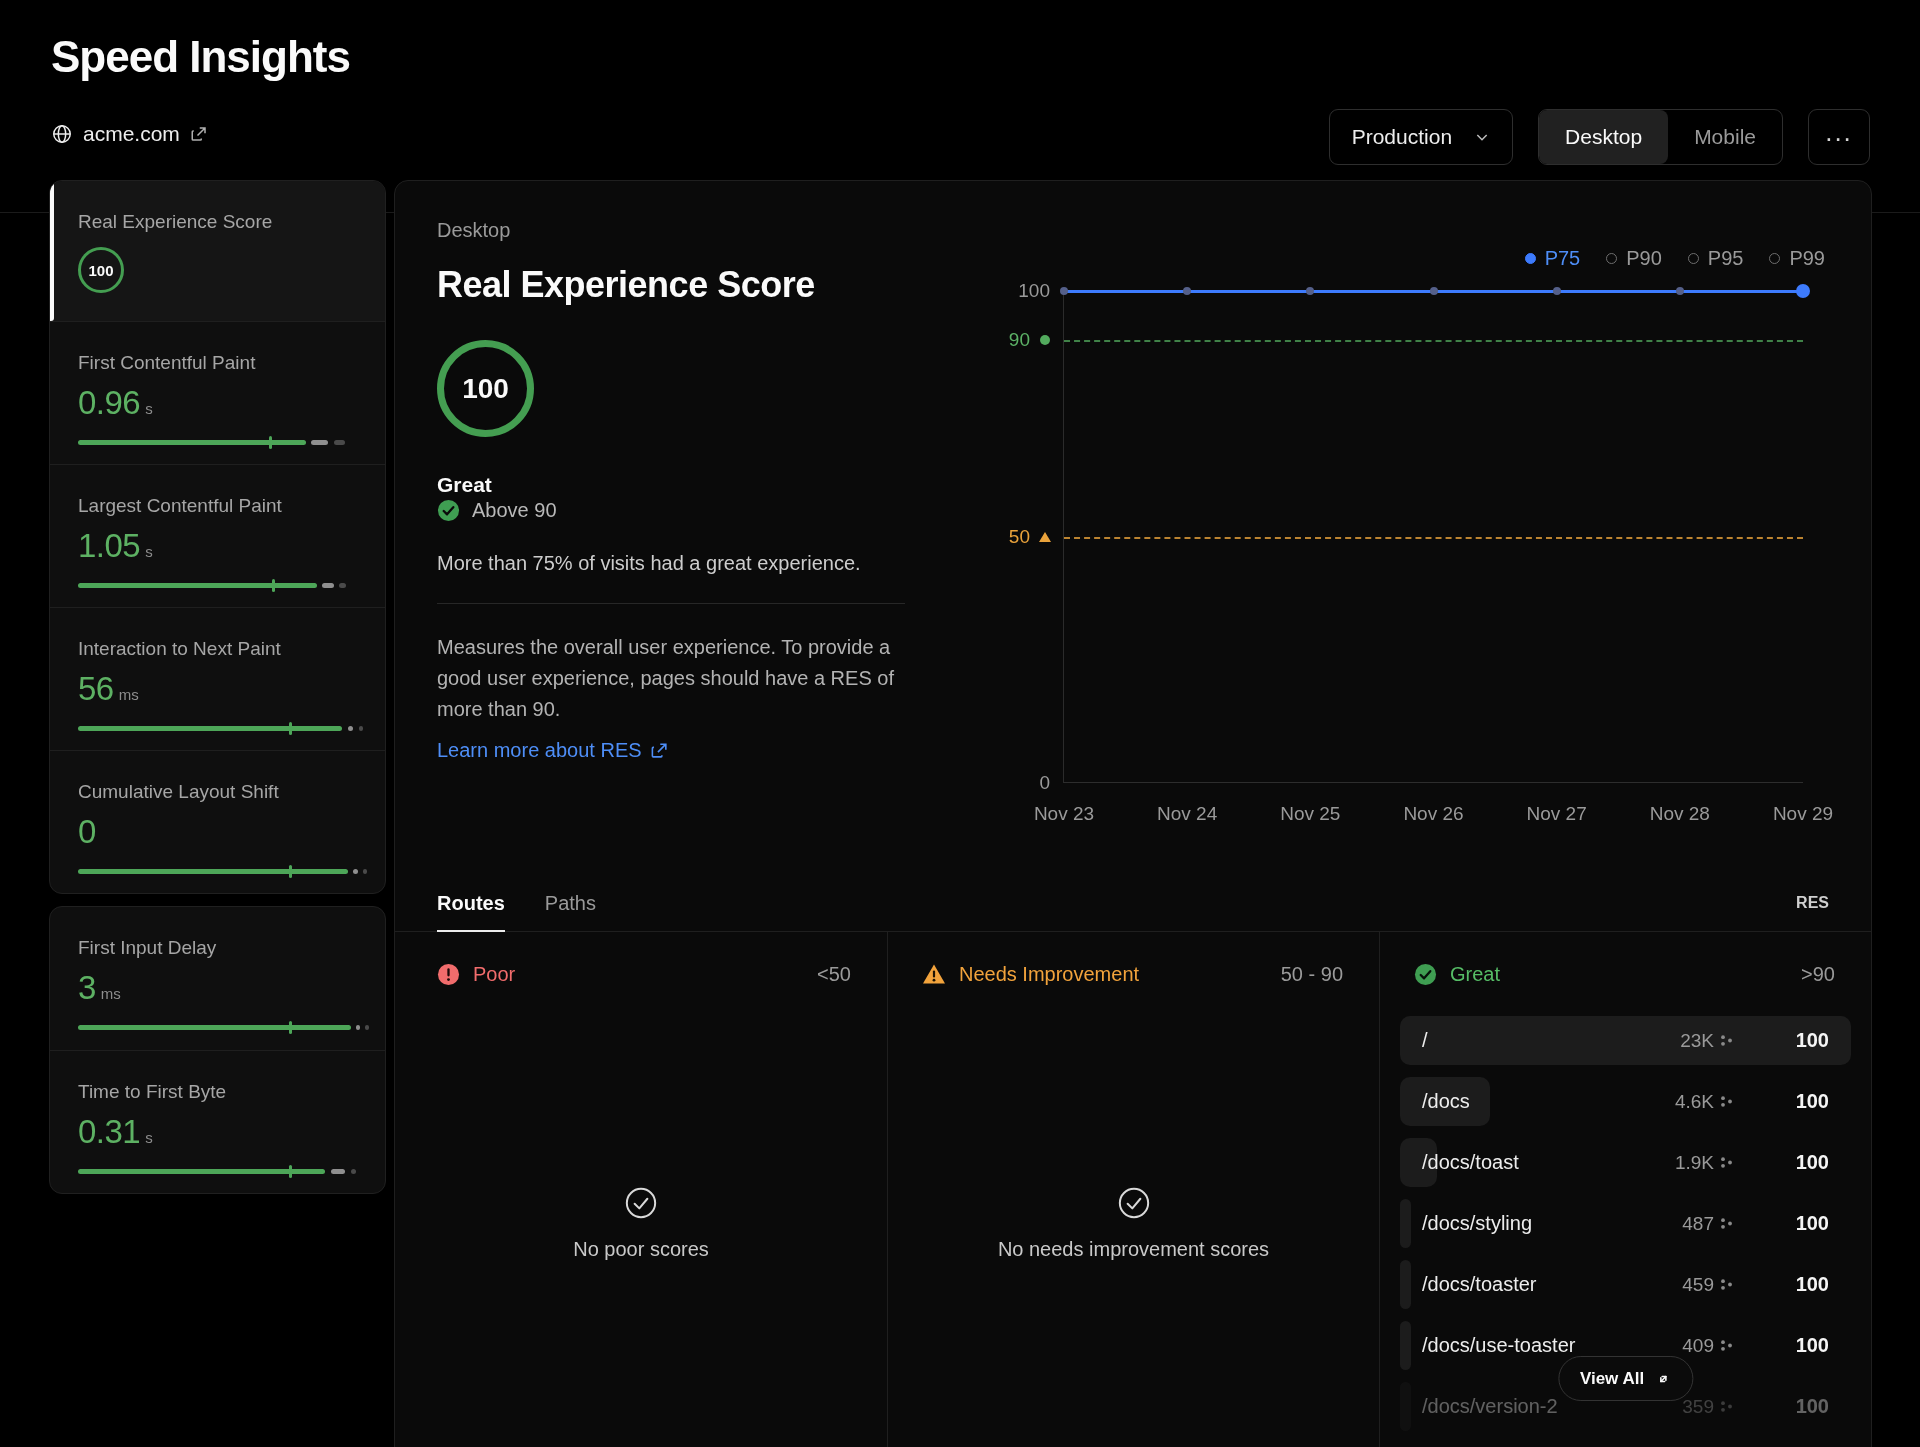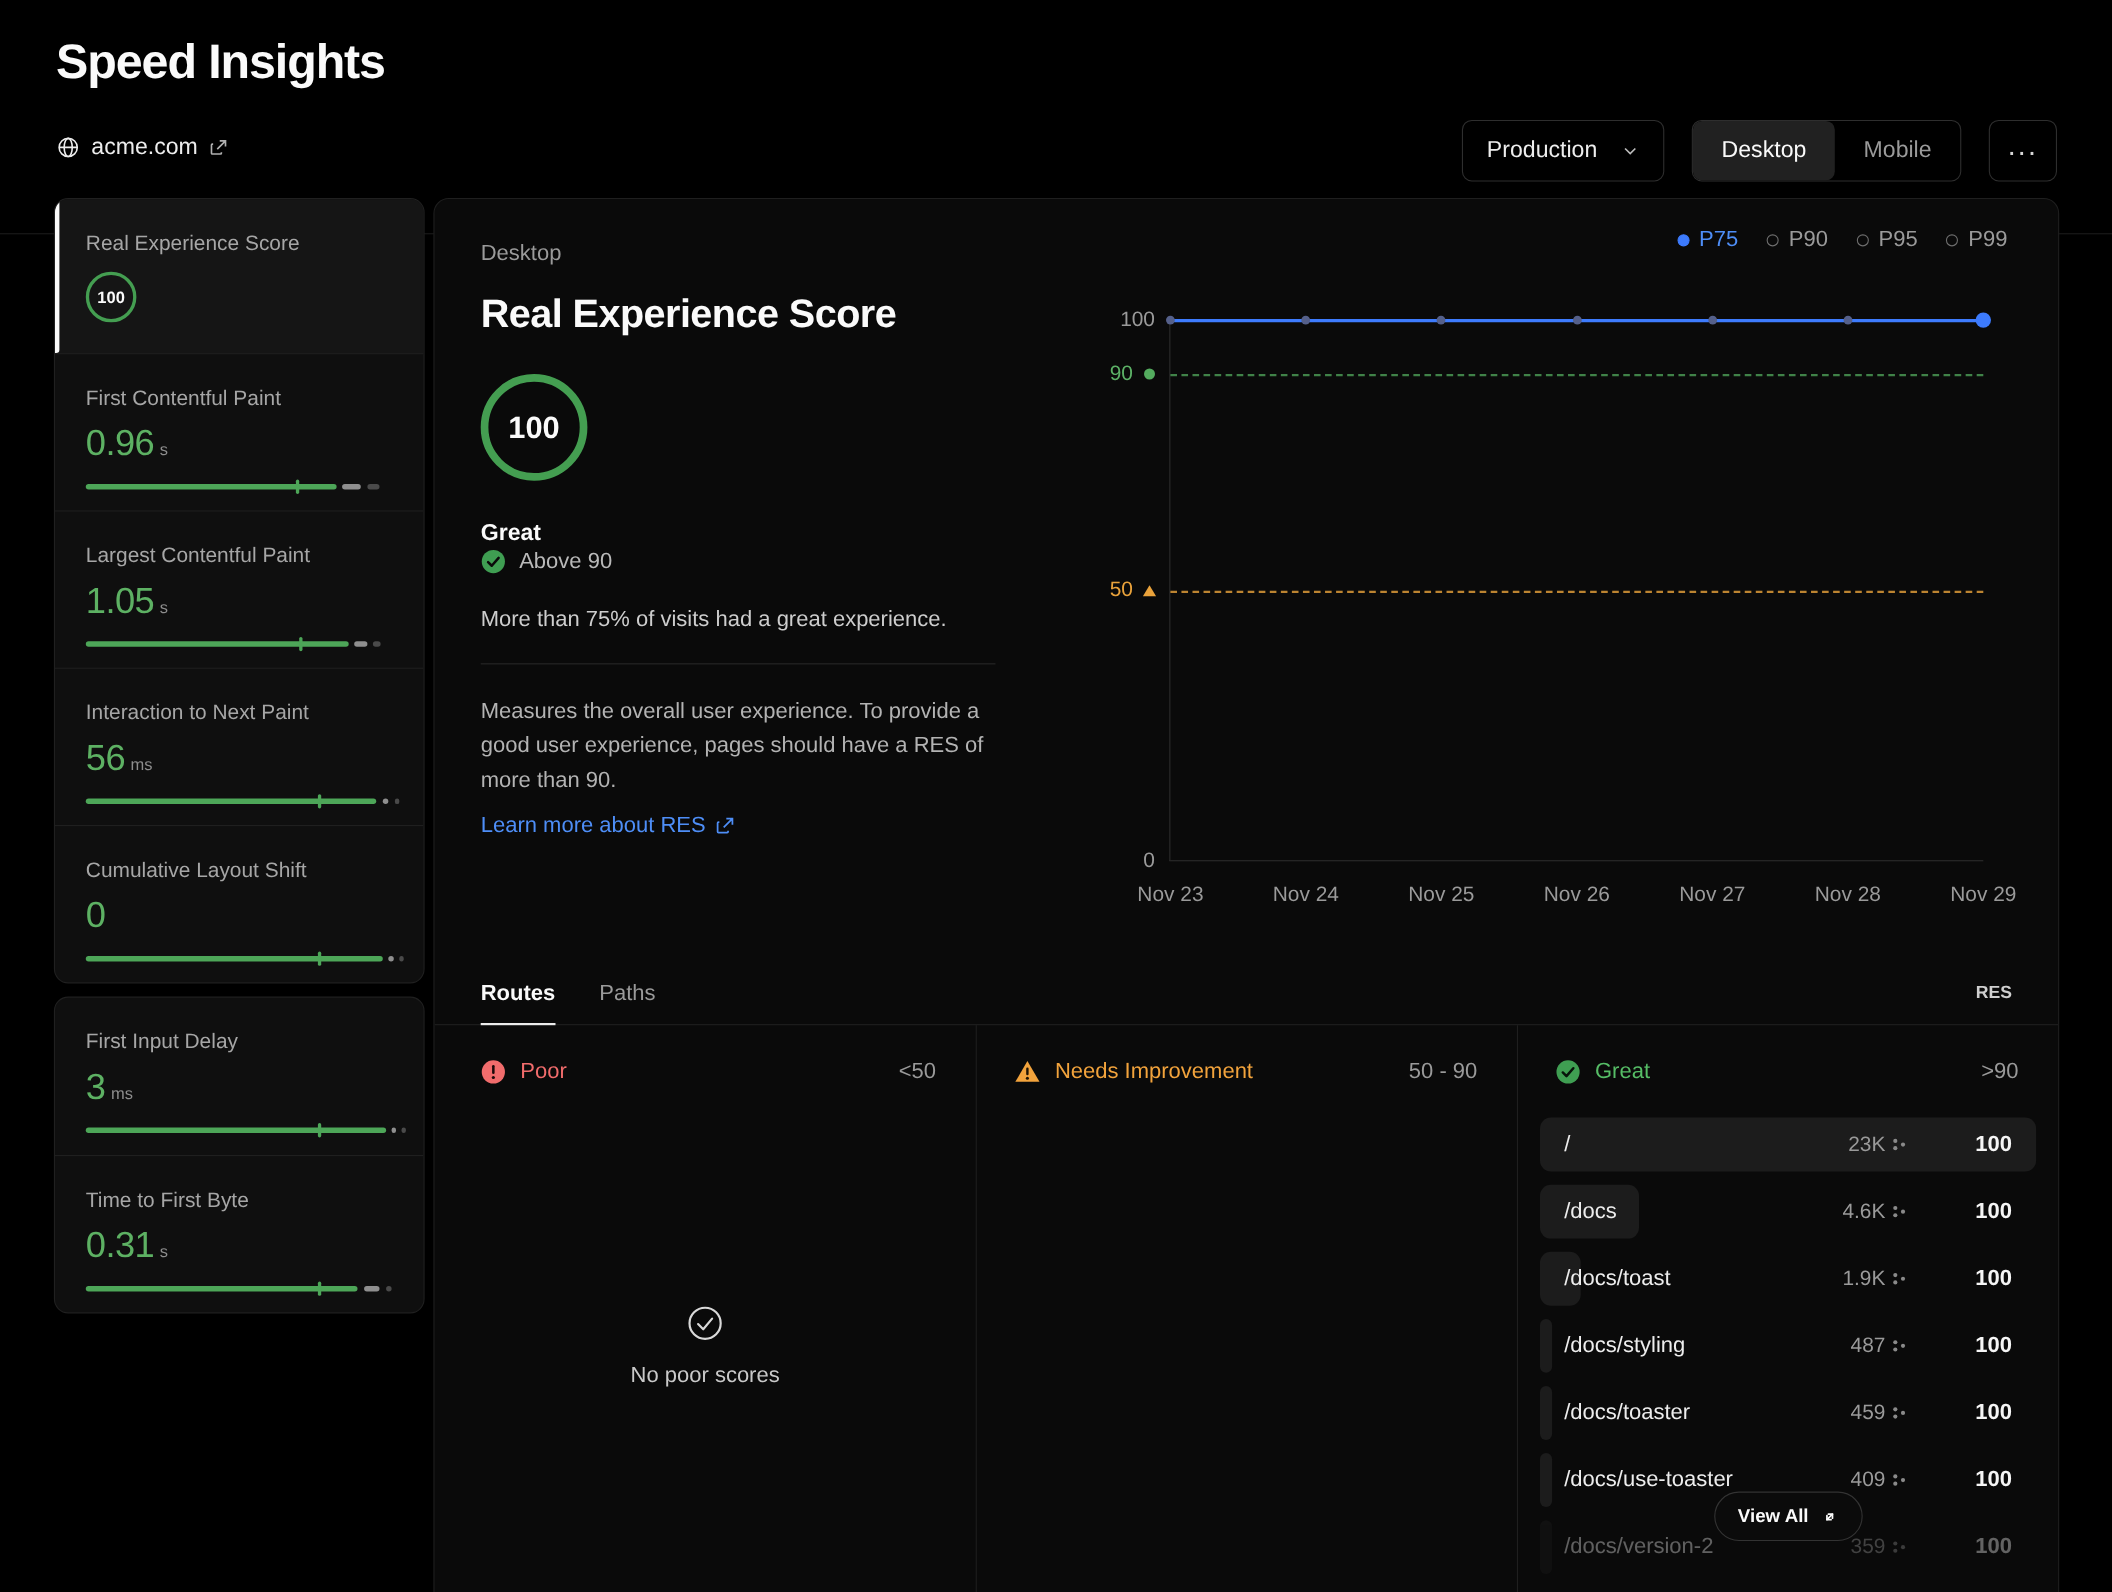--- a/index.html
+++ b/index.html
@@ -40,21 +40,21 @@
   .bar-green { position:absolute; left:0; top:0; height:5px; border-radius:3px; background:#4da658; }
   .bar-seg { position:absolute; top:0; height:5px; border-radius:3px; }
   .bar-seg.s1 { background:#8f8f8f; }
   .bar-seg.s2 { background:#4a4a4a; }
   .bar-tick { position:absolute; top:-4px; width:3px; height:13px; border-radius:2px; background:#4da658; }
 
   
   .panel { position:absolute; left:394px; top:180px; width:1478px; height:1360px; background:#0a0a0a; border:1px solid #1f1f1f; border-radius:14px; z-index:1; overflow:hidden; }
 
   .top-right { position:absolute; top:26px; right:46px; display:flex; align-items:center; gap:30px; }
-  .legend { display:flex; align-items:center; gap:26px; }
+  .legend { display:flex; align-items:center; gap:26px;margin-top:40px; }
   .legend-item { display:flex; align-items:center; gap:9px; font-size:20px; color:#9a9a9a; cursor:pointer; }
   .legend-item .dot { width:11px; height:11px; border-radius:50%; border:1.5px solid #6e6e6e; }
   .legend-item.active { color:#4e8ef7; }
   .legend-item.active .dot { background:#3d7bfd; border-color:#3d7bfd; }
   .date-btn { height:54px; padding:0 20px; gap:13px; font-size:20px; }
 
   .left-col { position:absolute; left:42px; top:38px; width:500px; }
   .device-label { font-size:20px; color:#9a9a9a; }
   .panel-heading { margin-top:22px; font-size:36px; font-weight:700; letter-spacing:-0.5px; color:#fafafa; }
   .score-ring { margin-top:34px; width:97px; height:97px; border:7px solid #449e51; border-radius:50%; display:flex; align-items:center; justify-content:center; font-size:28px; font-weight:600; color:#fafafa; }
@@ -359,20 +359,29 @@
         <span class="icon">
           <svg width="24" height="24" viewBox="0 0 24 24">
               <path d="M12 2.5 L23 21.5 H1 Z" fill="#f2a33c"></path>
               <rect x="10.9" y="8.5" width="2.2" height="7" rx="1.1" fill="#1d1304"></rect>
               <circle cx="12" cy="18.2" r="1.4" fill="#1d1304"></circle>
             </svg>
         </span>
         <span class="col-label">Needs Improvement</span>
         <span class="col-range">50 - 90</span>
       </div>
+      <div class="empty">
+        <span class="icon" style="justify-content:center;">
+          <svg width="34" height="34" viewBox="0 0 24 24" fill="none" stroke="#d9d9d9" stroke-width="1.4">
+              <circle cx="12" cy="12" r="10"></circle>
+              <path d="M7.5 12.5 L10.8 15.8 L16.5 9" stroke-linecap="round" stroke-linejoin="round"></path>
+            </svg>
+        </span>
+        <div class="txt">No needs improvement scores</div>
+      </div>
     </div>
 
     <div class="col great">
       <div class="col-header">
         <span class="icon">
           <svg width="23" height="23" viewBox="0 0 24 24">
               <circle cx="12" cy="12" r="11" fill="#3f9e52"></circle>
               <path d="M7 12.5 L10.5 16 L17 8.5" fill="none" stroke="#07130a" stroke-width="2.4" stroke-linecap="round" stroke-linejoin="round"></path>
             </svg>
         </span>

